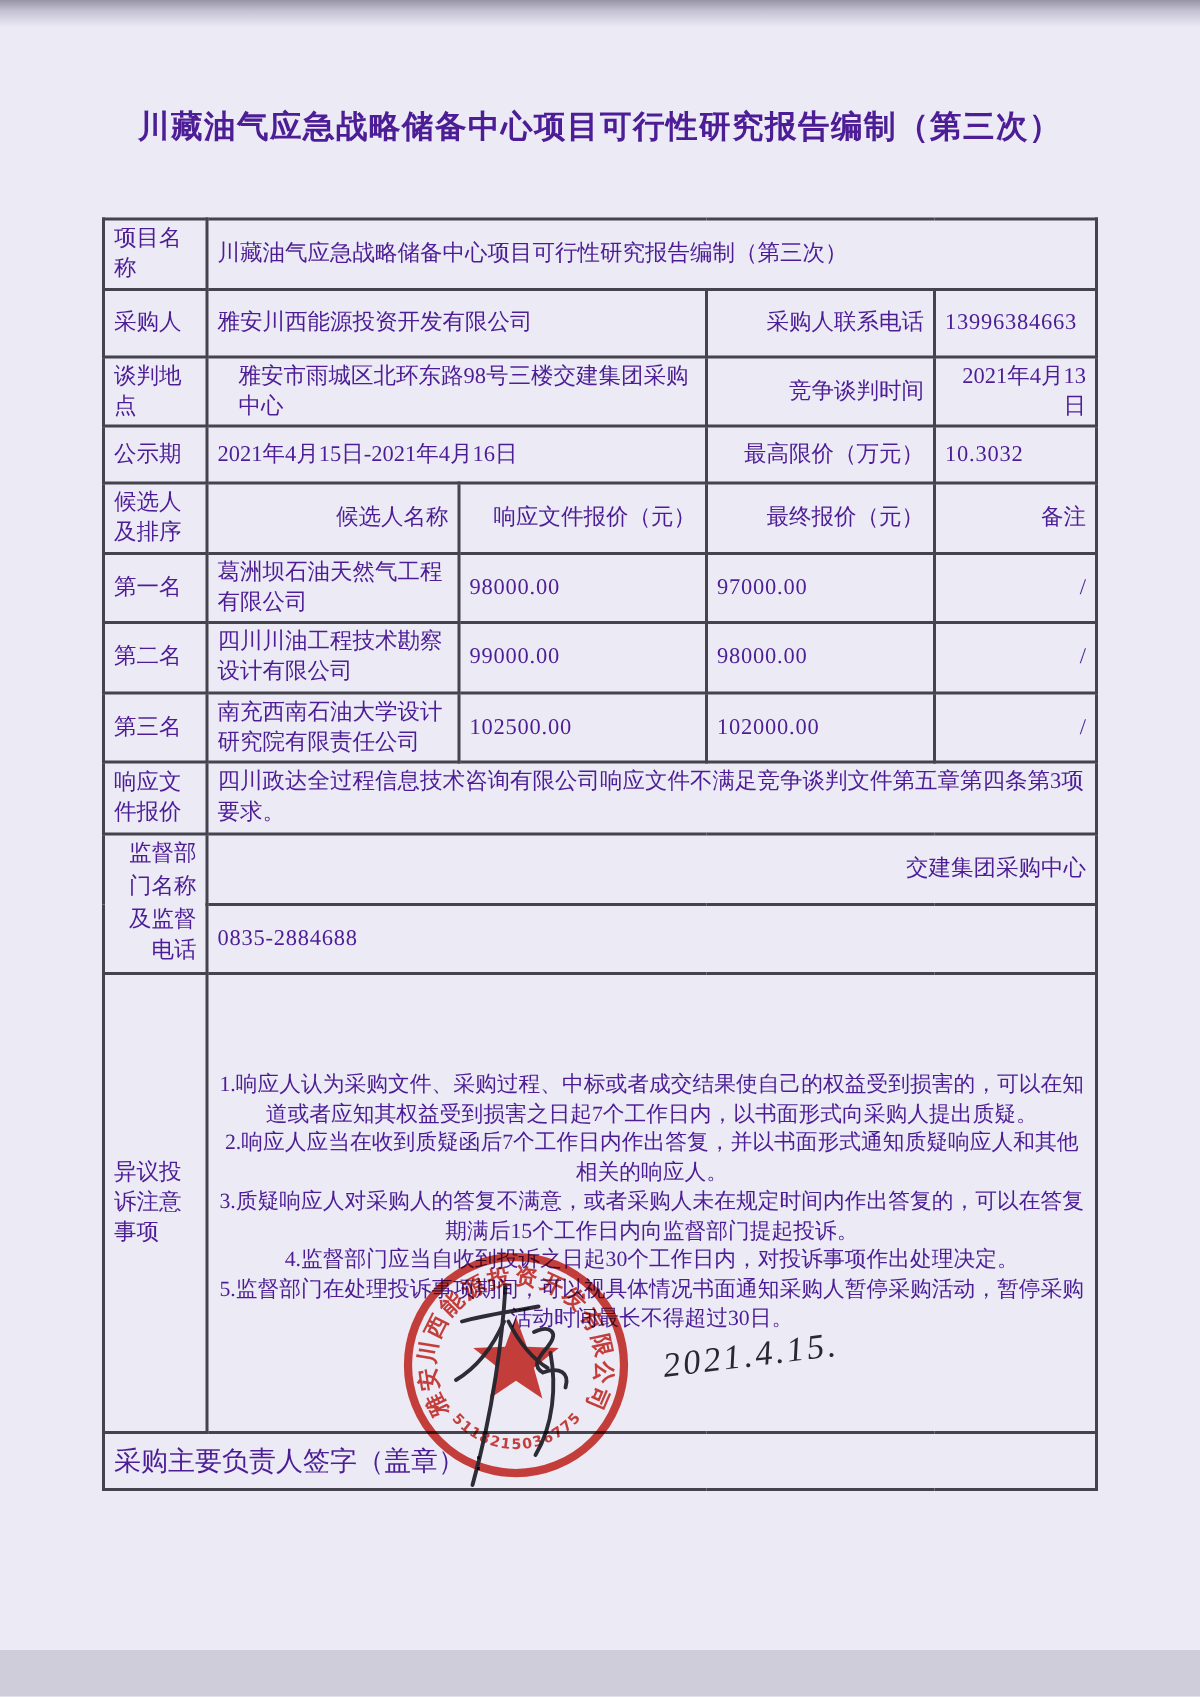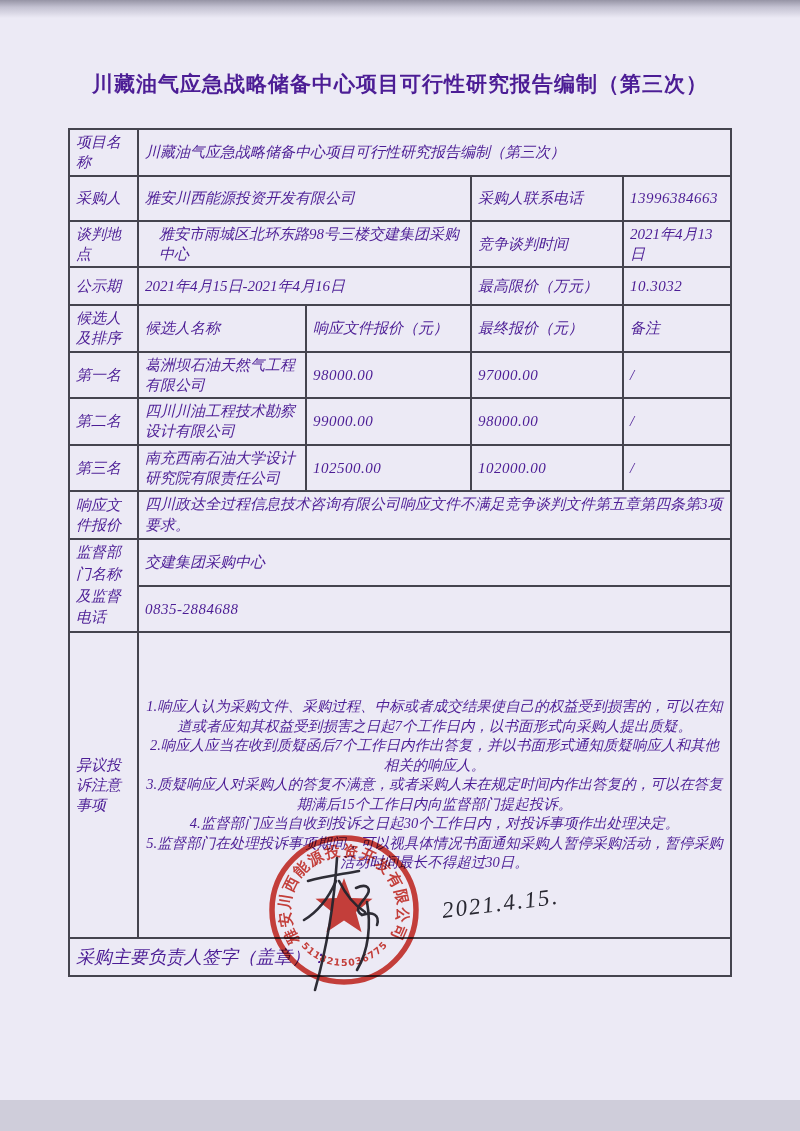--- a/index.html
+++ b/index.html
@@ -12,29 +12,29 @@
   .scan-edge {
     position:absolute; top:0; left:0; right:0; height:18px;
     background:linear-gradient(180deg,#9694a5 0%,#c4c2d2 40%,#eceaf5 100%);
   }
   .title {
     position:absolute; top:70px; left:0; width:100%; margin:0;
     text-align:center; font-size:21px; font-weight:bold;
     line-height:29px; letter-spacing:1px;
   }
   table.doc {
-    position:absolute; left:68px; top:128px; width:662px;
-    border-collapse:collapse; table-layout:fixed; font-size:15px;font-style:italic;
+    position:absolute; left:68px; top:145px; width:662px;
+    border-collapse:collapse; table-layout:fixed; font-size:15px;
   }
   table.doc td {
     border:2px solid #45444e; padding:2px 6px;
     line-height:1.35; vertical-align:middle; overflow:hidden;
   }
   td.lbl { padding-left:4px; padding-right:2px; }
-  td.ctr { text-align:left; }
+  td.ctr { text-align:right; }
   td.mono-num { text-align:left; letter-spacing:0.5px; }
   tr.h44{height:44px} tr.h45{height:45px} tr.h38{height:38px}
   tr.h40{height:40px} tr.h41{height:41px} tr.h306{height:306px}
   td.complaint { font-size:14.5px; padding:6px 8px; line-height:1.48;text-align:center; }
   td.complaint p { margin:0; }
   .sig-cell { font-size:18px; padding-left:4px; }
   .stamp-overlay {
     position:absolute; left:240px; top:818px; width:330px; height:215px;
     mix-blend-mode:multiply; pointer-events:none;
   }

